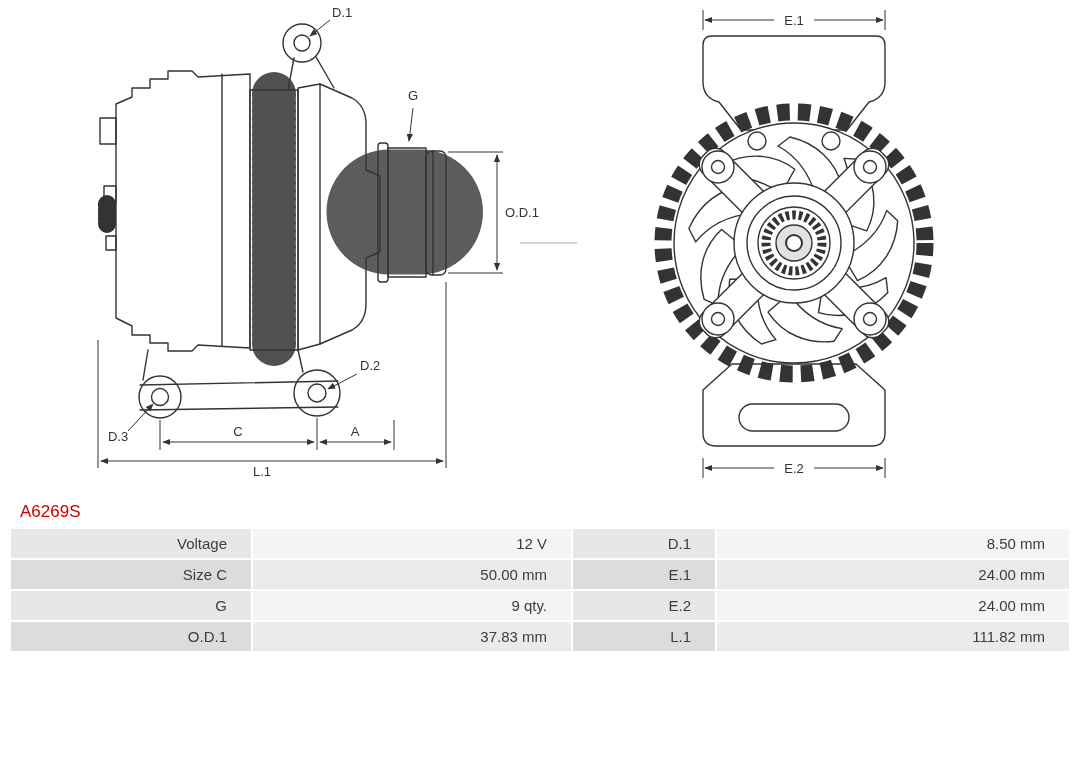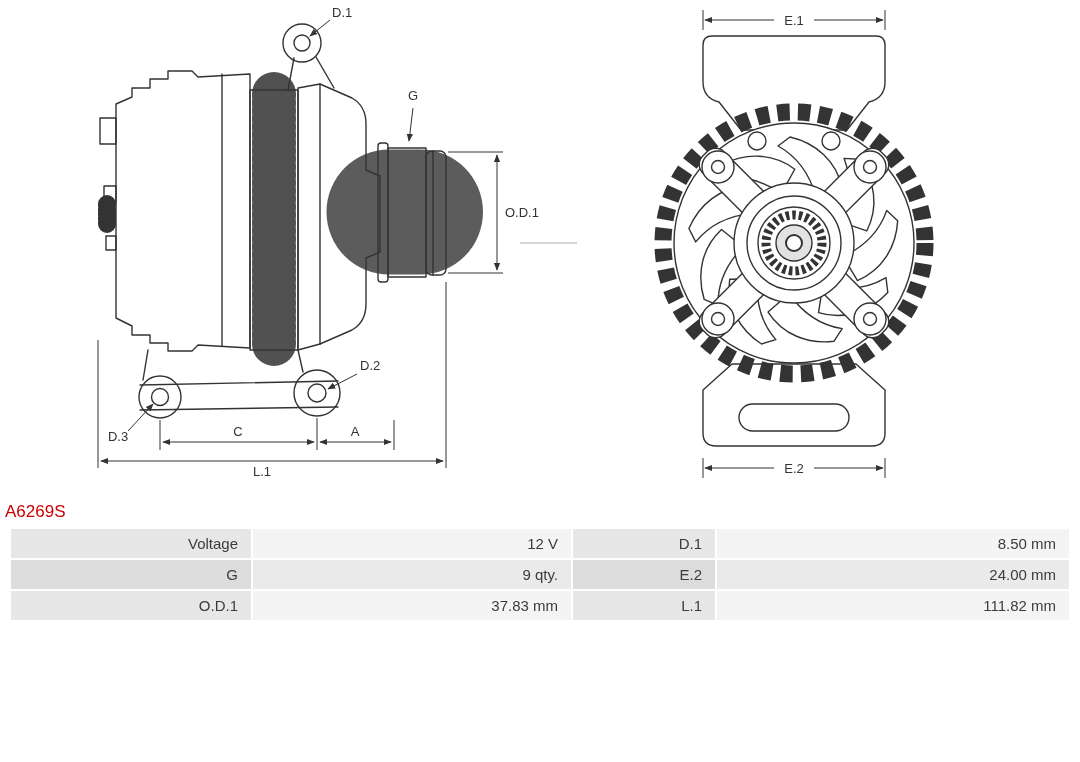--- a/index.html
+++ b/index.html
@@ -1,21 +1,21 @@
 <!DOCTYPE html>
 <html><head>
 <meta charset="utf-8">
 <style>
   html,body{margin:0;padding:0;background:#fff;}
   body{width:1080px;height:762px;font-family:"Liberation Sans","DejaVu Sans",sans-serif;}
   .diagram-area{width:1080px;height:500px;}
   svg text{font-family:"Liberation Sans","DejaVu Sans",sans-serif;font-size:13px;fill:#333;}
-  .part-number{color:#cc0000;font-size:17px;line-height:20px;margin:2px 0 5px 5px;font-weight:400;}
+  .part-number{color:#cc0000;font-size:17px;line-height:20px;margin:2px 0 5px 20px;font-weight:400;}
   .spec-table{border-collapse:separate;border-spacing:2px;width:1062px;margin:0 9px;table-layout:fixed;}
-  .spec-table td{height:29px;padding:0 13px 0 0;text-align:right;font-size:15px;color:#3c3c3c;vertical-align:middle;overflow:hidden;white-space:nowrap;}
+  .spec-table td{height:29px;padding:0 24px 0 0;text-align:right;font-size:15px;color:#3c3c3c;vertical-align:middle;overflow:hidden;white-space:nowrap;}
   .spec-table tr:nth-child(odd) td.lbl{background:#e7e7e7;}
   .spec-table tr:nth-child(odd) td.val{background:#f4f4f4;}
   .spec-table tr:nth-child(even) td.lbl{background:#dcdcdc;}
   .spec-table tr:nth-child(even) td.val{background:#eaeaea;}
 </style>
 </head>
 <body>
 
 <div class="diagram-area">
 <svg width="1080" height="500" viewBox="0 0 1080 500">
@@ -173,20 +173,26 @@
       <col>
   </colgroup>
   <tbody>
     <tr>
       <td class="lbl">Voltage</td>
       <td class="val">12 V</td>
       <td class="lbl">D.1</td>
       <td class="val">8.50 mm</td>
     </tr>
     <tr>
+      <td class="lbl">Size C</td>
+      <td class="val">50.00 mm</td>
+      <td class="lbl">E.1</td>
+      <td class="val">24.00 mm</td>
+    </tr>
+    <tr>
       <td class="lbl">G</td>
       <td class="val">9 qty.</td>
       <td class="lbl">E.2</td>
       <td class="val">24.00 mm</td>
     </tr>
     <tr>
       <td class="lbl">O.D.1</td>
       <td class="val">37.83 mm</td>
       <td class="lbl">L.1</td>
       <td class="val">111.82 mm</td>

